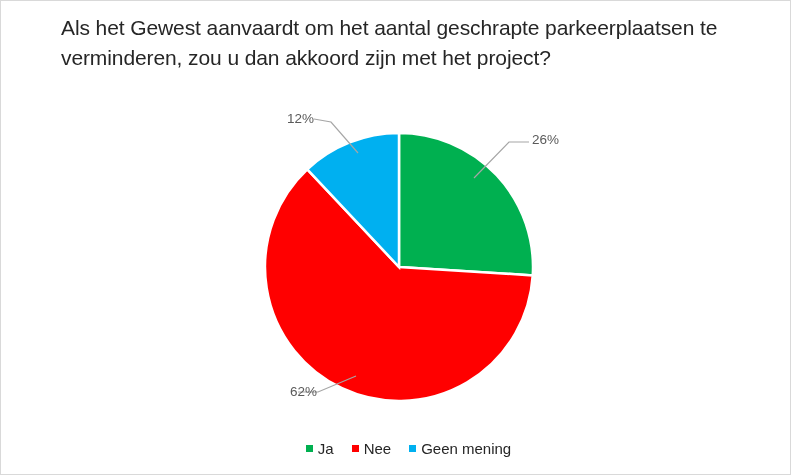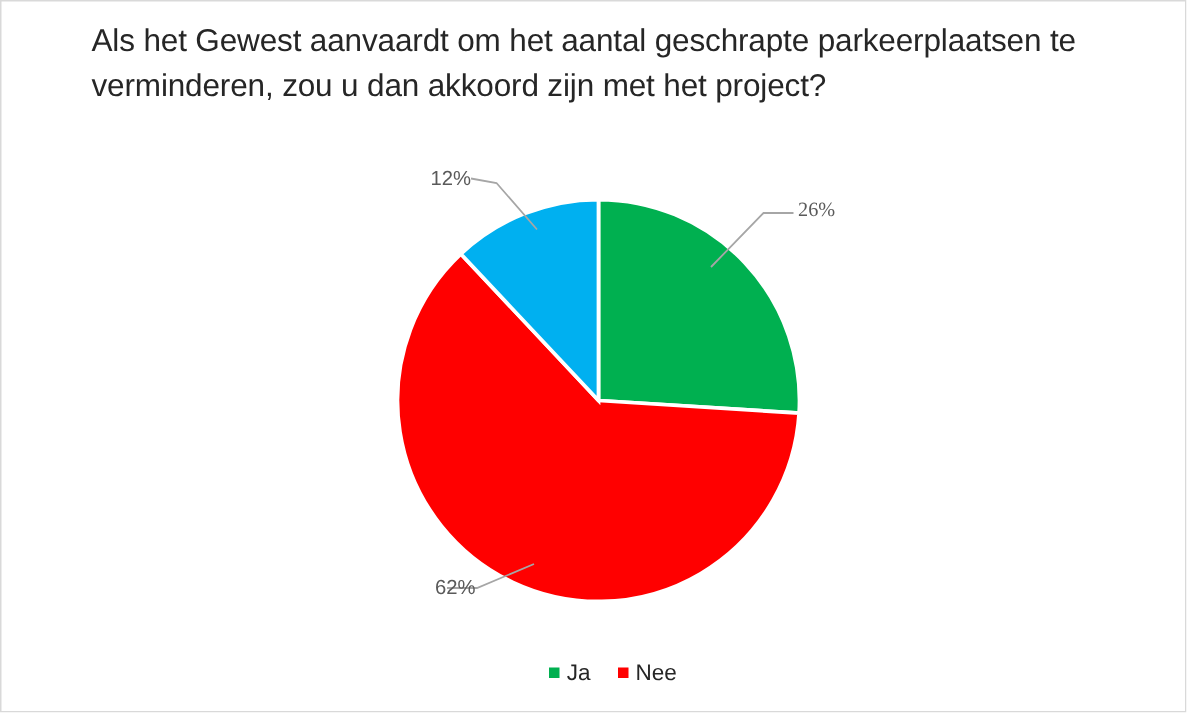--- a/index.html
+++ b/index.html
@@ -43,21 +43,21 @@
     left: 0;
     top: 0;
   }
   .slice-label {
     position: absolute;
     font-size: 13.5px;
     color: #5a5a5a;
     white-space: nowrap;
   }
   .label-blue  { left: 286px; top: 110px; }
-  .label-green { left: 531px; top: 131px; font-family: Liberation Serif, serif; }
+  .label-green { left: 531px; top: 131px; }
   .label-red   { left: 266px; top: 383px; margin-left: 23px; }
 
   .legend {
     position: absolute;
     left: 0;
     top: 440px;
     width: 791px;
     display: flex;
     justify-content: center;
     align-items: center;
@@ -118,14 +118,18 @@
     <div class="legend-item">
       <span class="legend-swatch" style="background:#00B050"></span>
       <span class="legend-text">Ja</span>
     </div>
 
     <div class="legend-item">
       <span class="legend-swatch" style="background:#FF0000"></span>
       <span class="legend-text">Nee</span>
     </div>
 
+    <div class="legend-item">
+      <span class="legend-swatch" style="background:#00B0F0"></span>
+      <span class="legend-text">Geen mening</span>
+    </div>
   </div>
 </div>
 
 </body></html>

